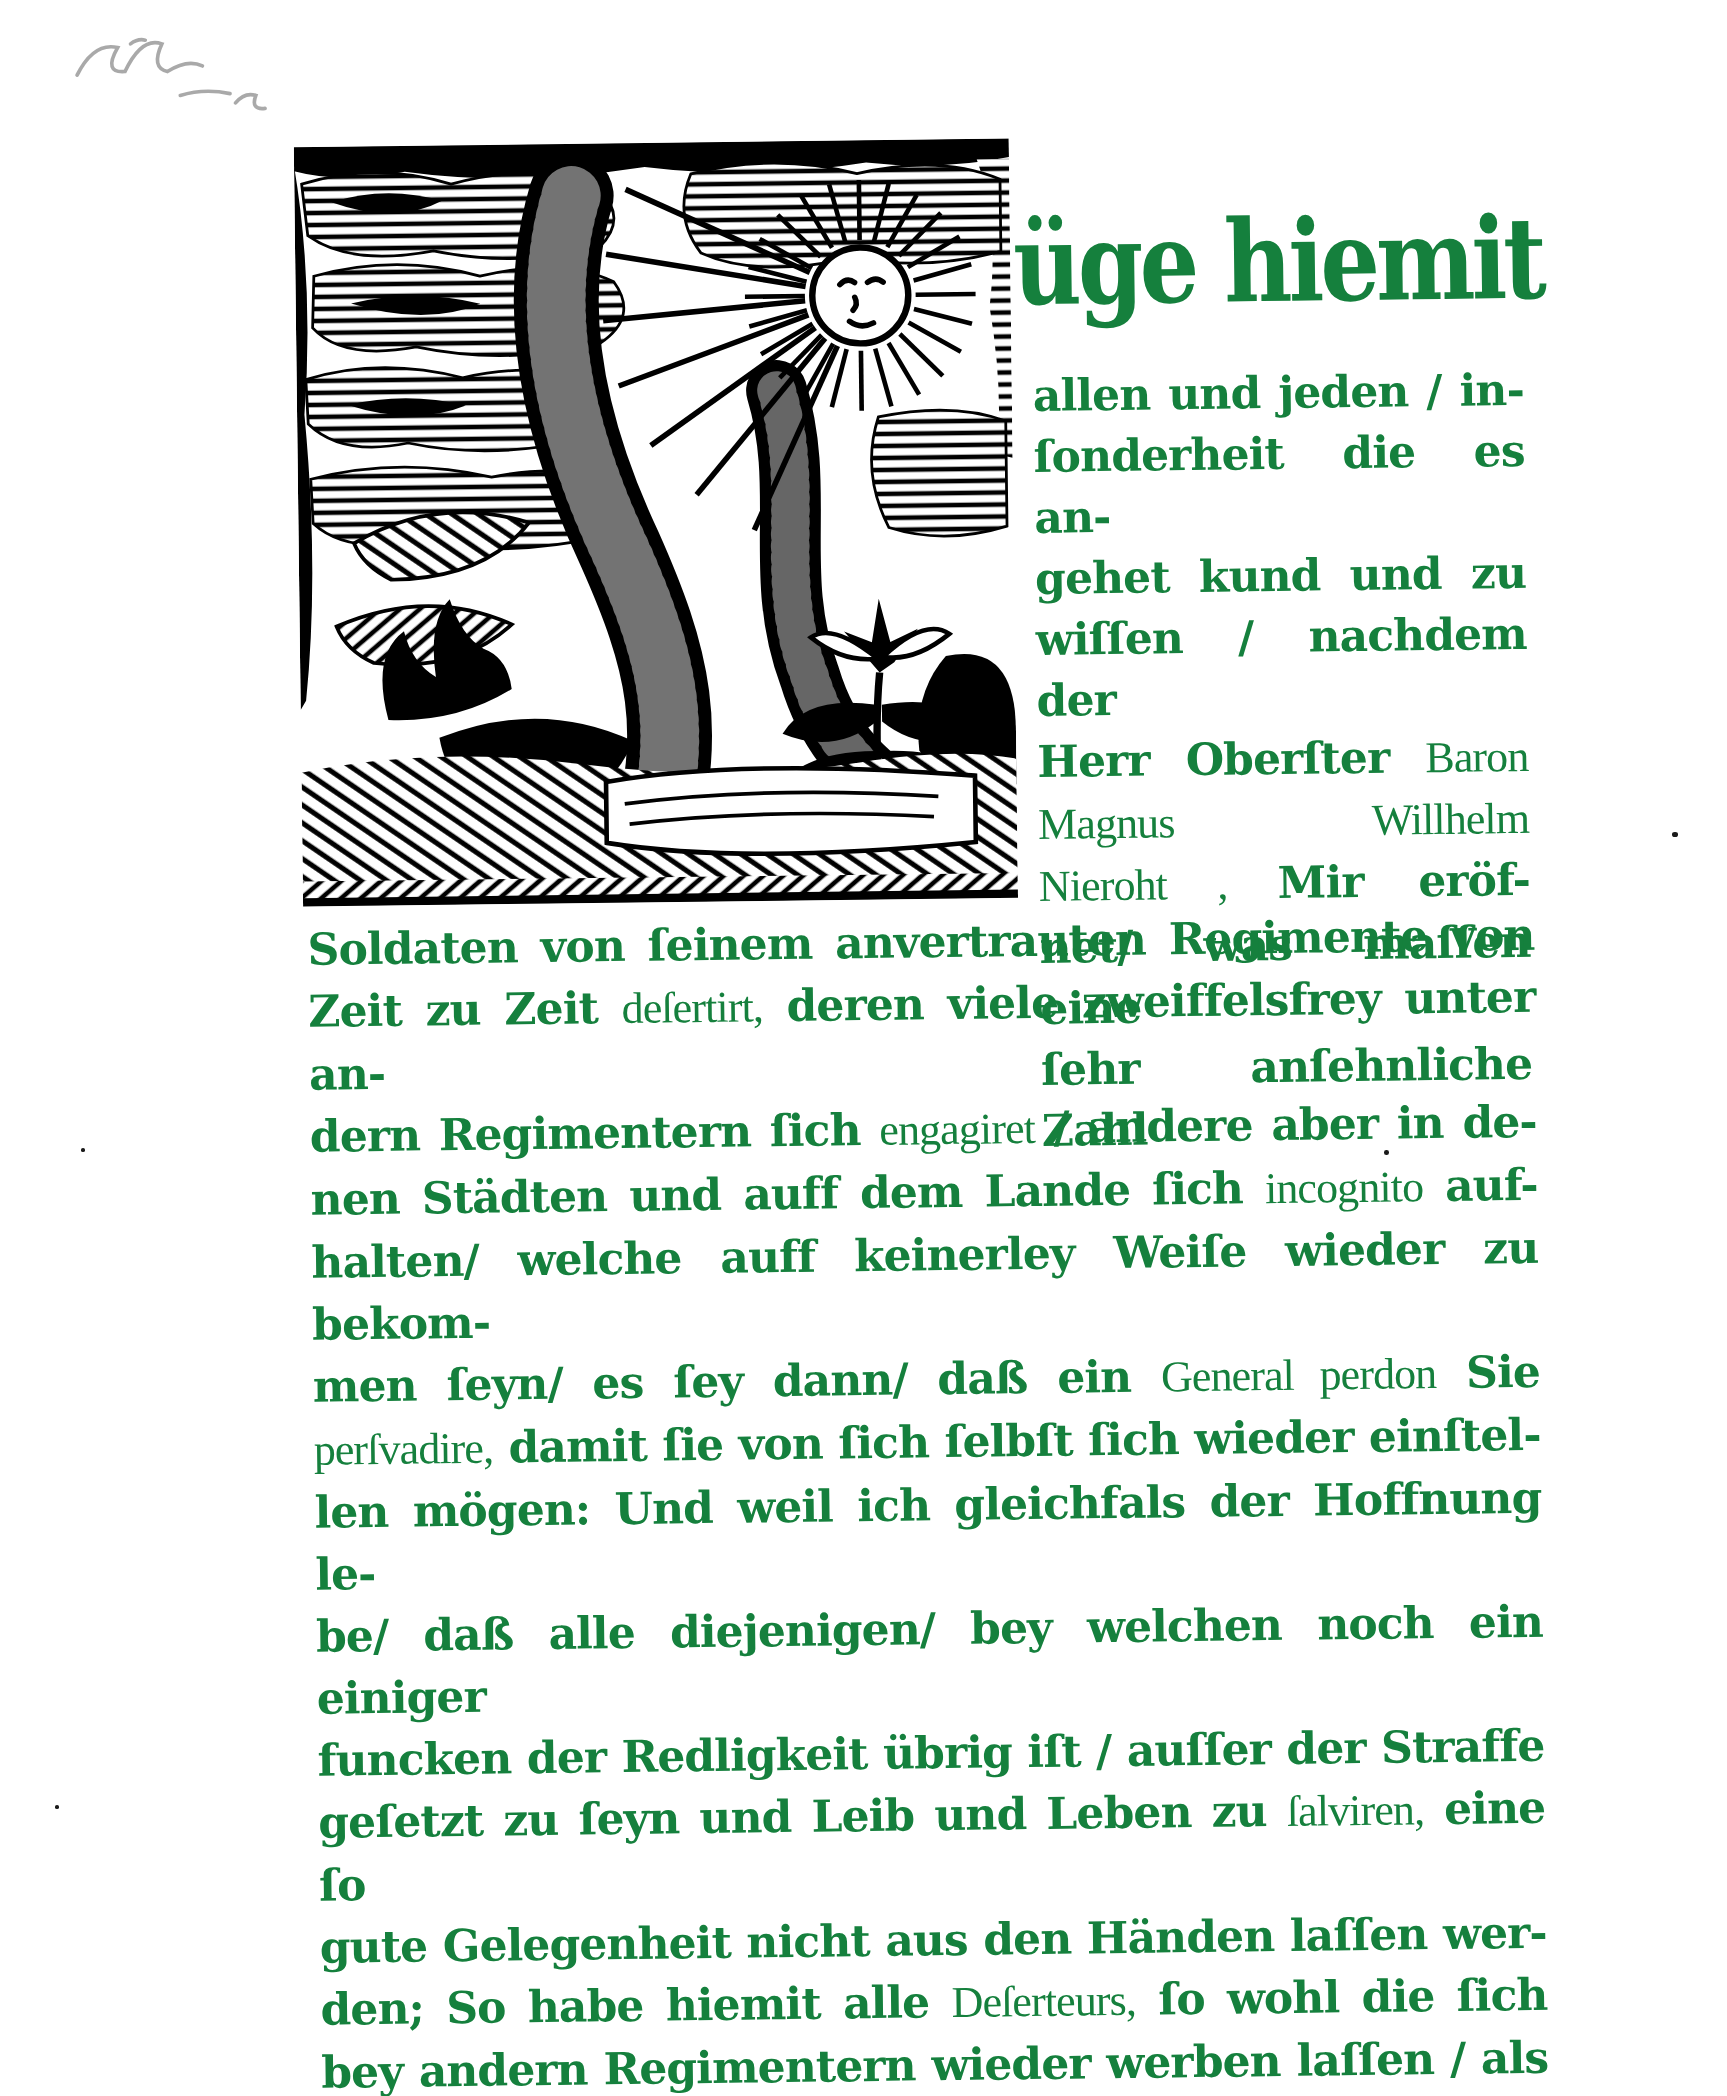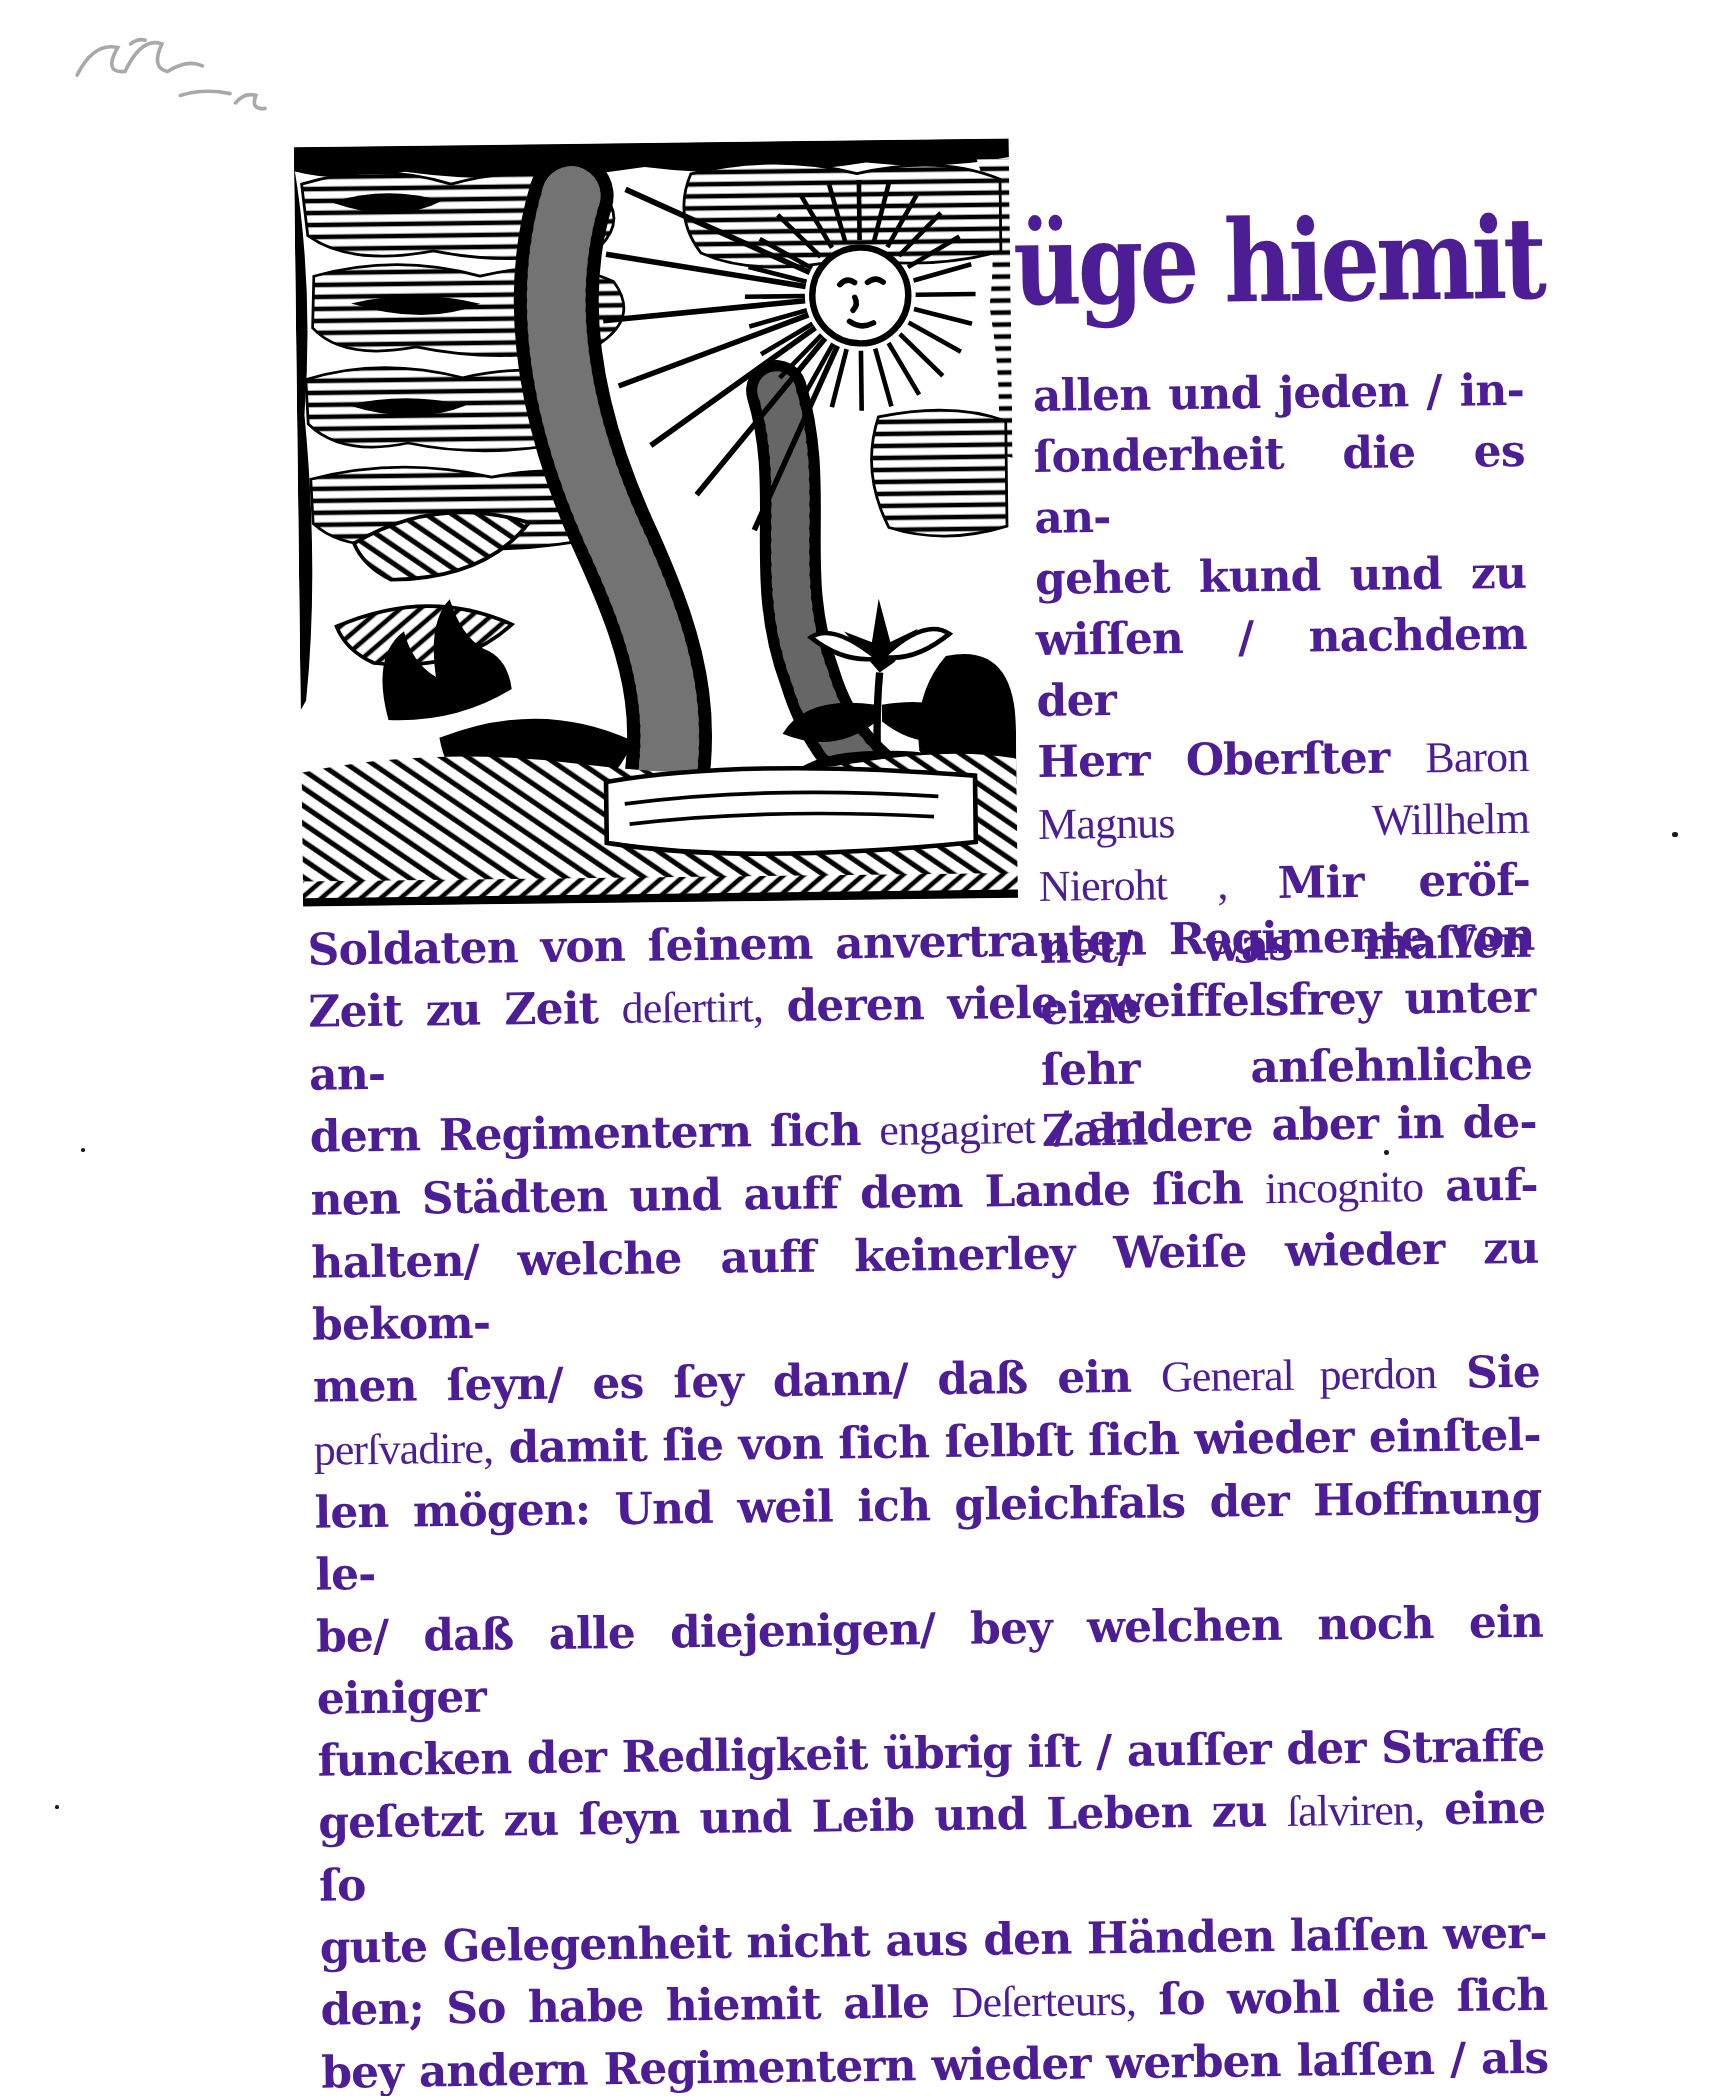--- a/index.html
+++ b/index.html
@@ -1,18 +1,18 @@
 <!DOCTYPE html>
 <html style="font-size:14.8px"><head>
 <meta charset="utf-8">
 <style>
   html,body{margin:0;padding:0;background:#e8e8e4;}
   .page{
     position:relative;width:1728px;height:2097px;margin:0 auto;
-    background:#ffffff;overflow:hidden;color:#4c1d95;
+    background:#ffffff;overflow:hidden;color:#15803d;
   }
   .sheet{position:absolute;left:0;top:0;width:100%;height:100%;
     transform:rotate(-0.7deg);transform-origin:868px 1061px;}
   .fraktur{font-family:"DejaVu Serif",serif;font-weight:700;}
   .antiqua{font-family:"Liberation Serif",serif;font-weight:400;}
   .line{text-align:justify;text-align-last:justify;white-space:normal;}
   .pencil{position:absolute;left:42px;top:7.4px;width:295px;height:129px;}
   .woodcut{position:absolute;left:305px;top:140px;width:715px;height:760px;}
   .dropcap-words{
     position:absolute;left:1023px;top:210px;width:517px;height:157px;

